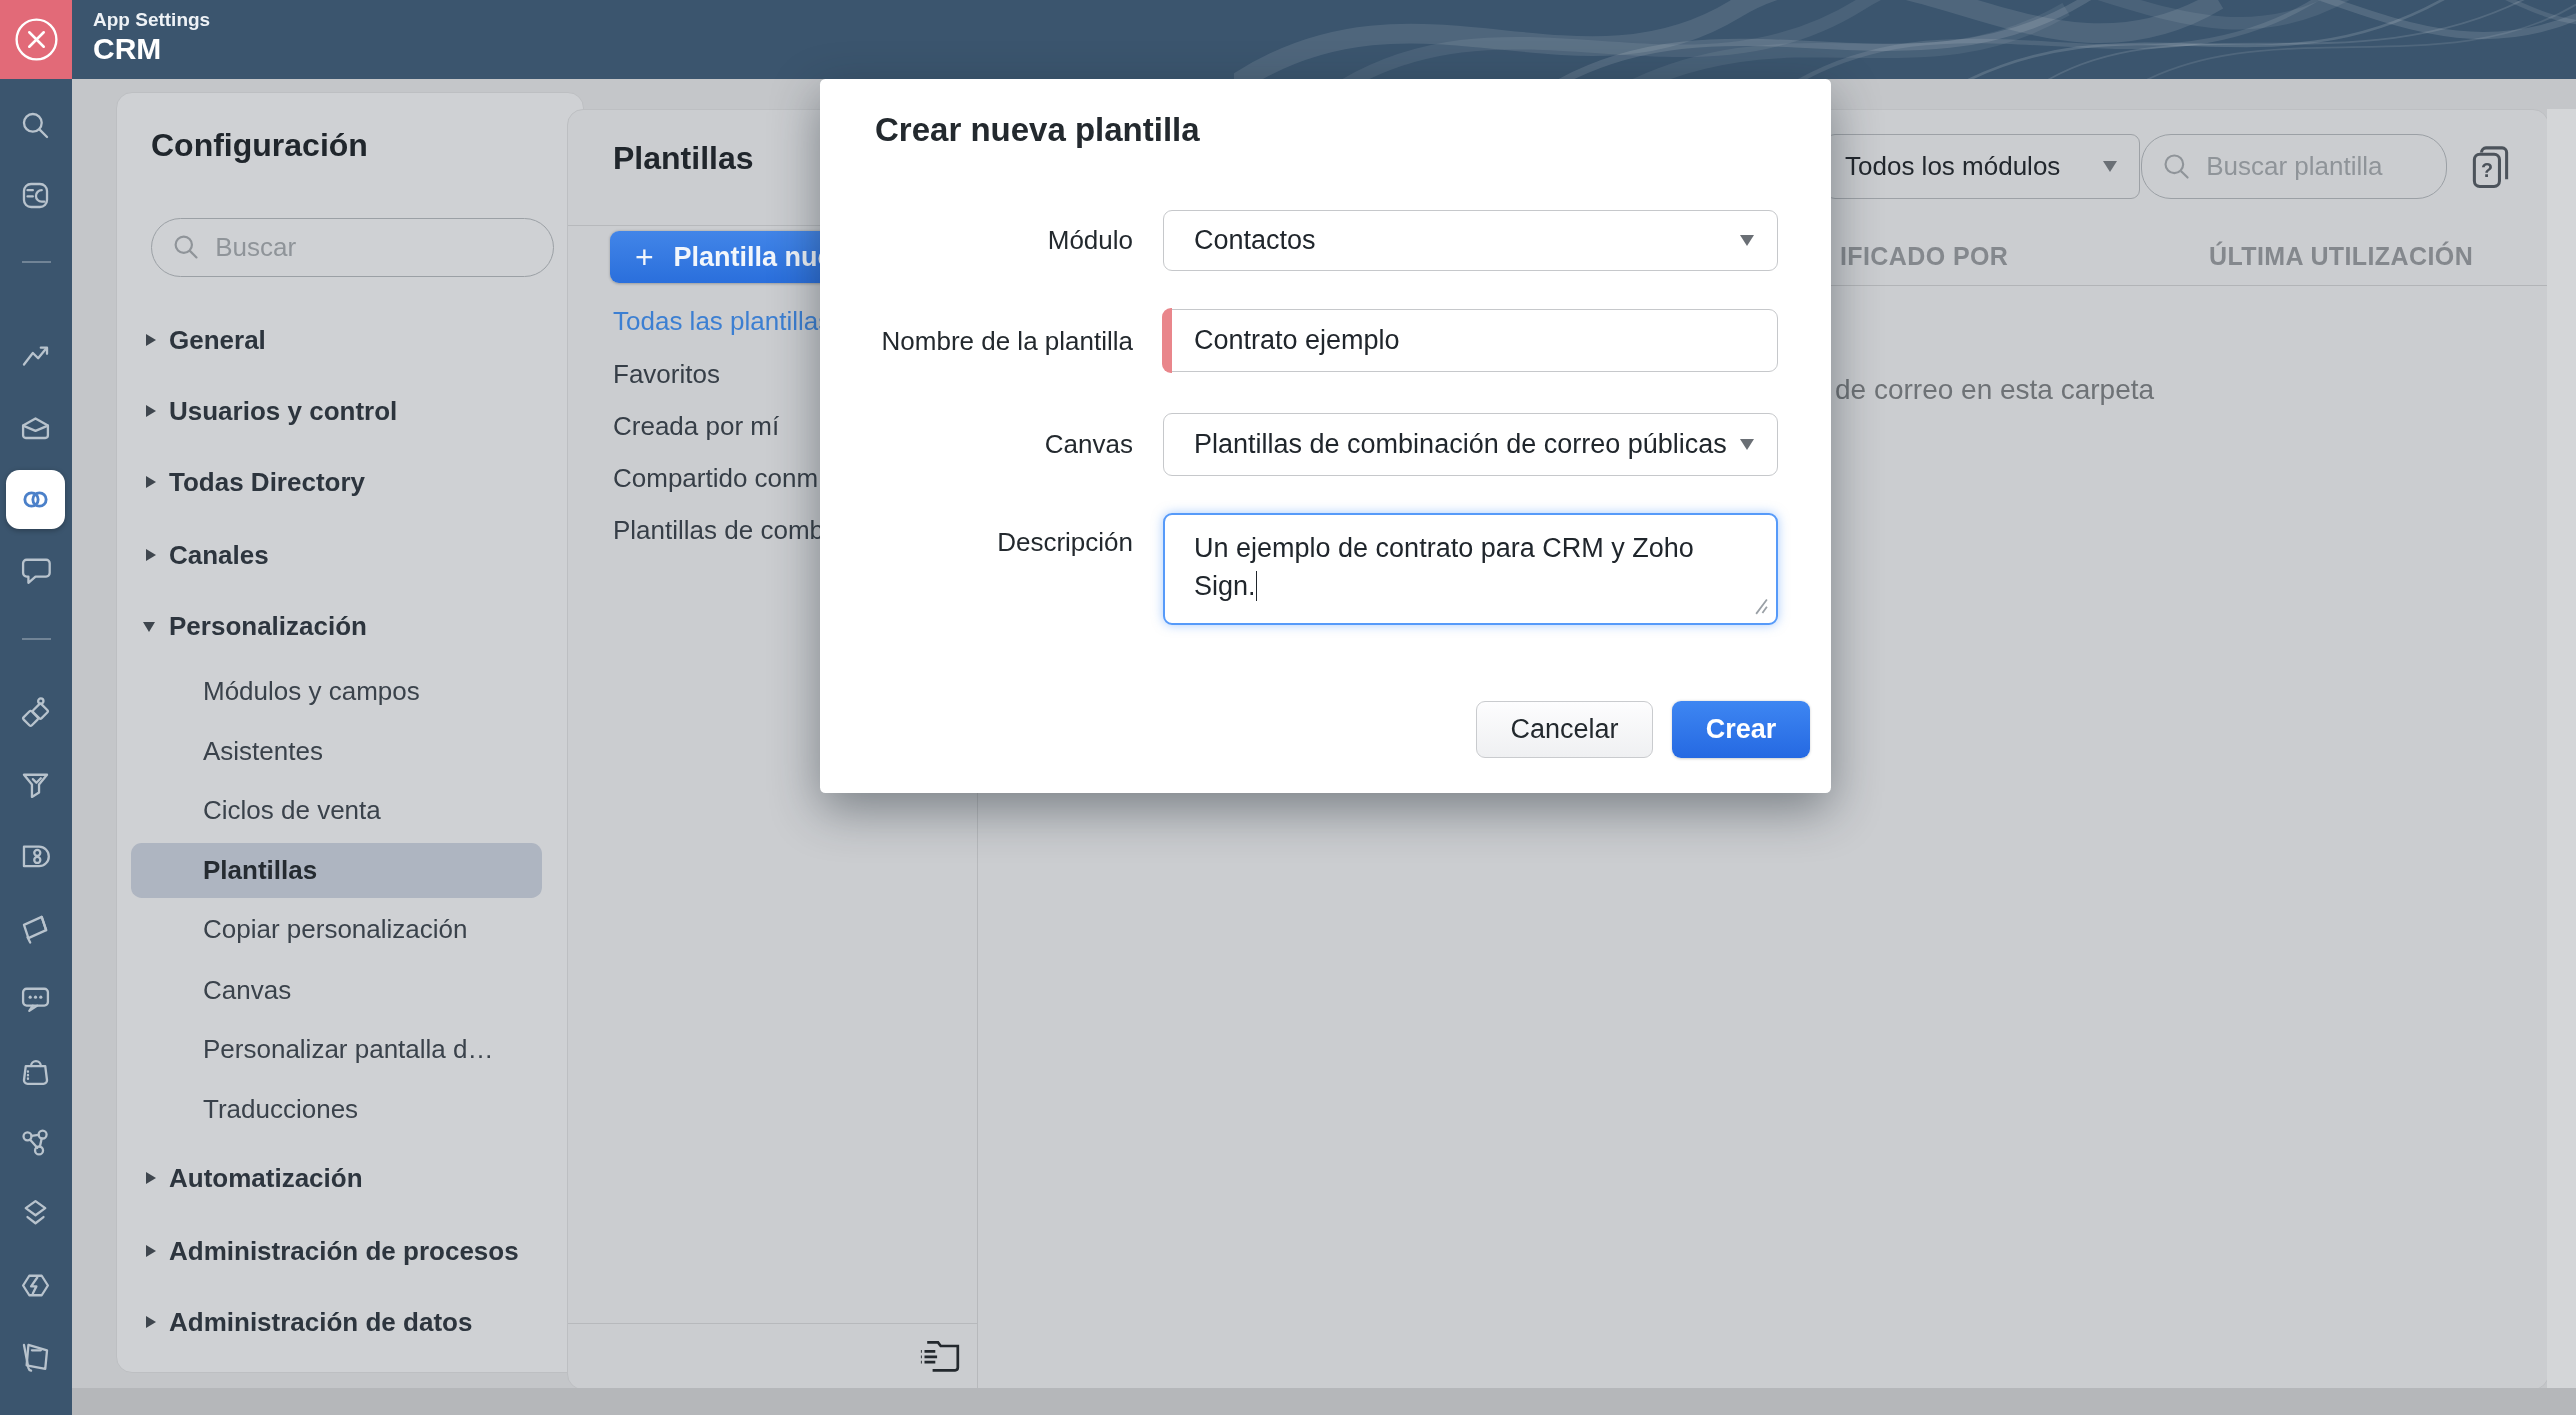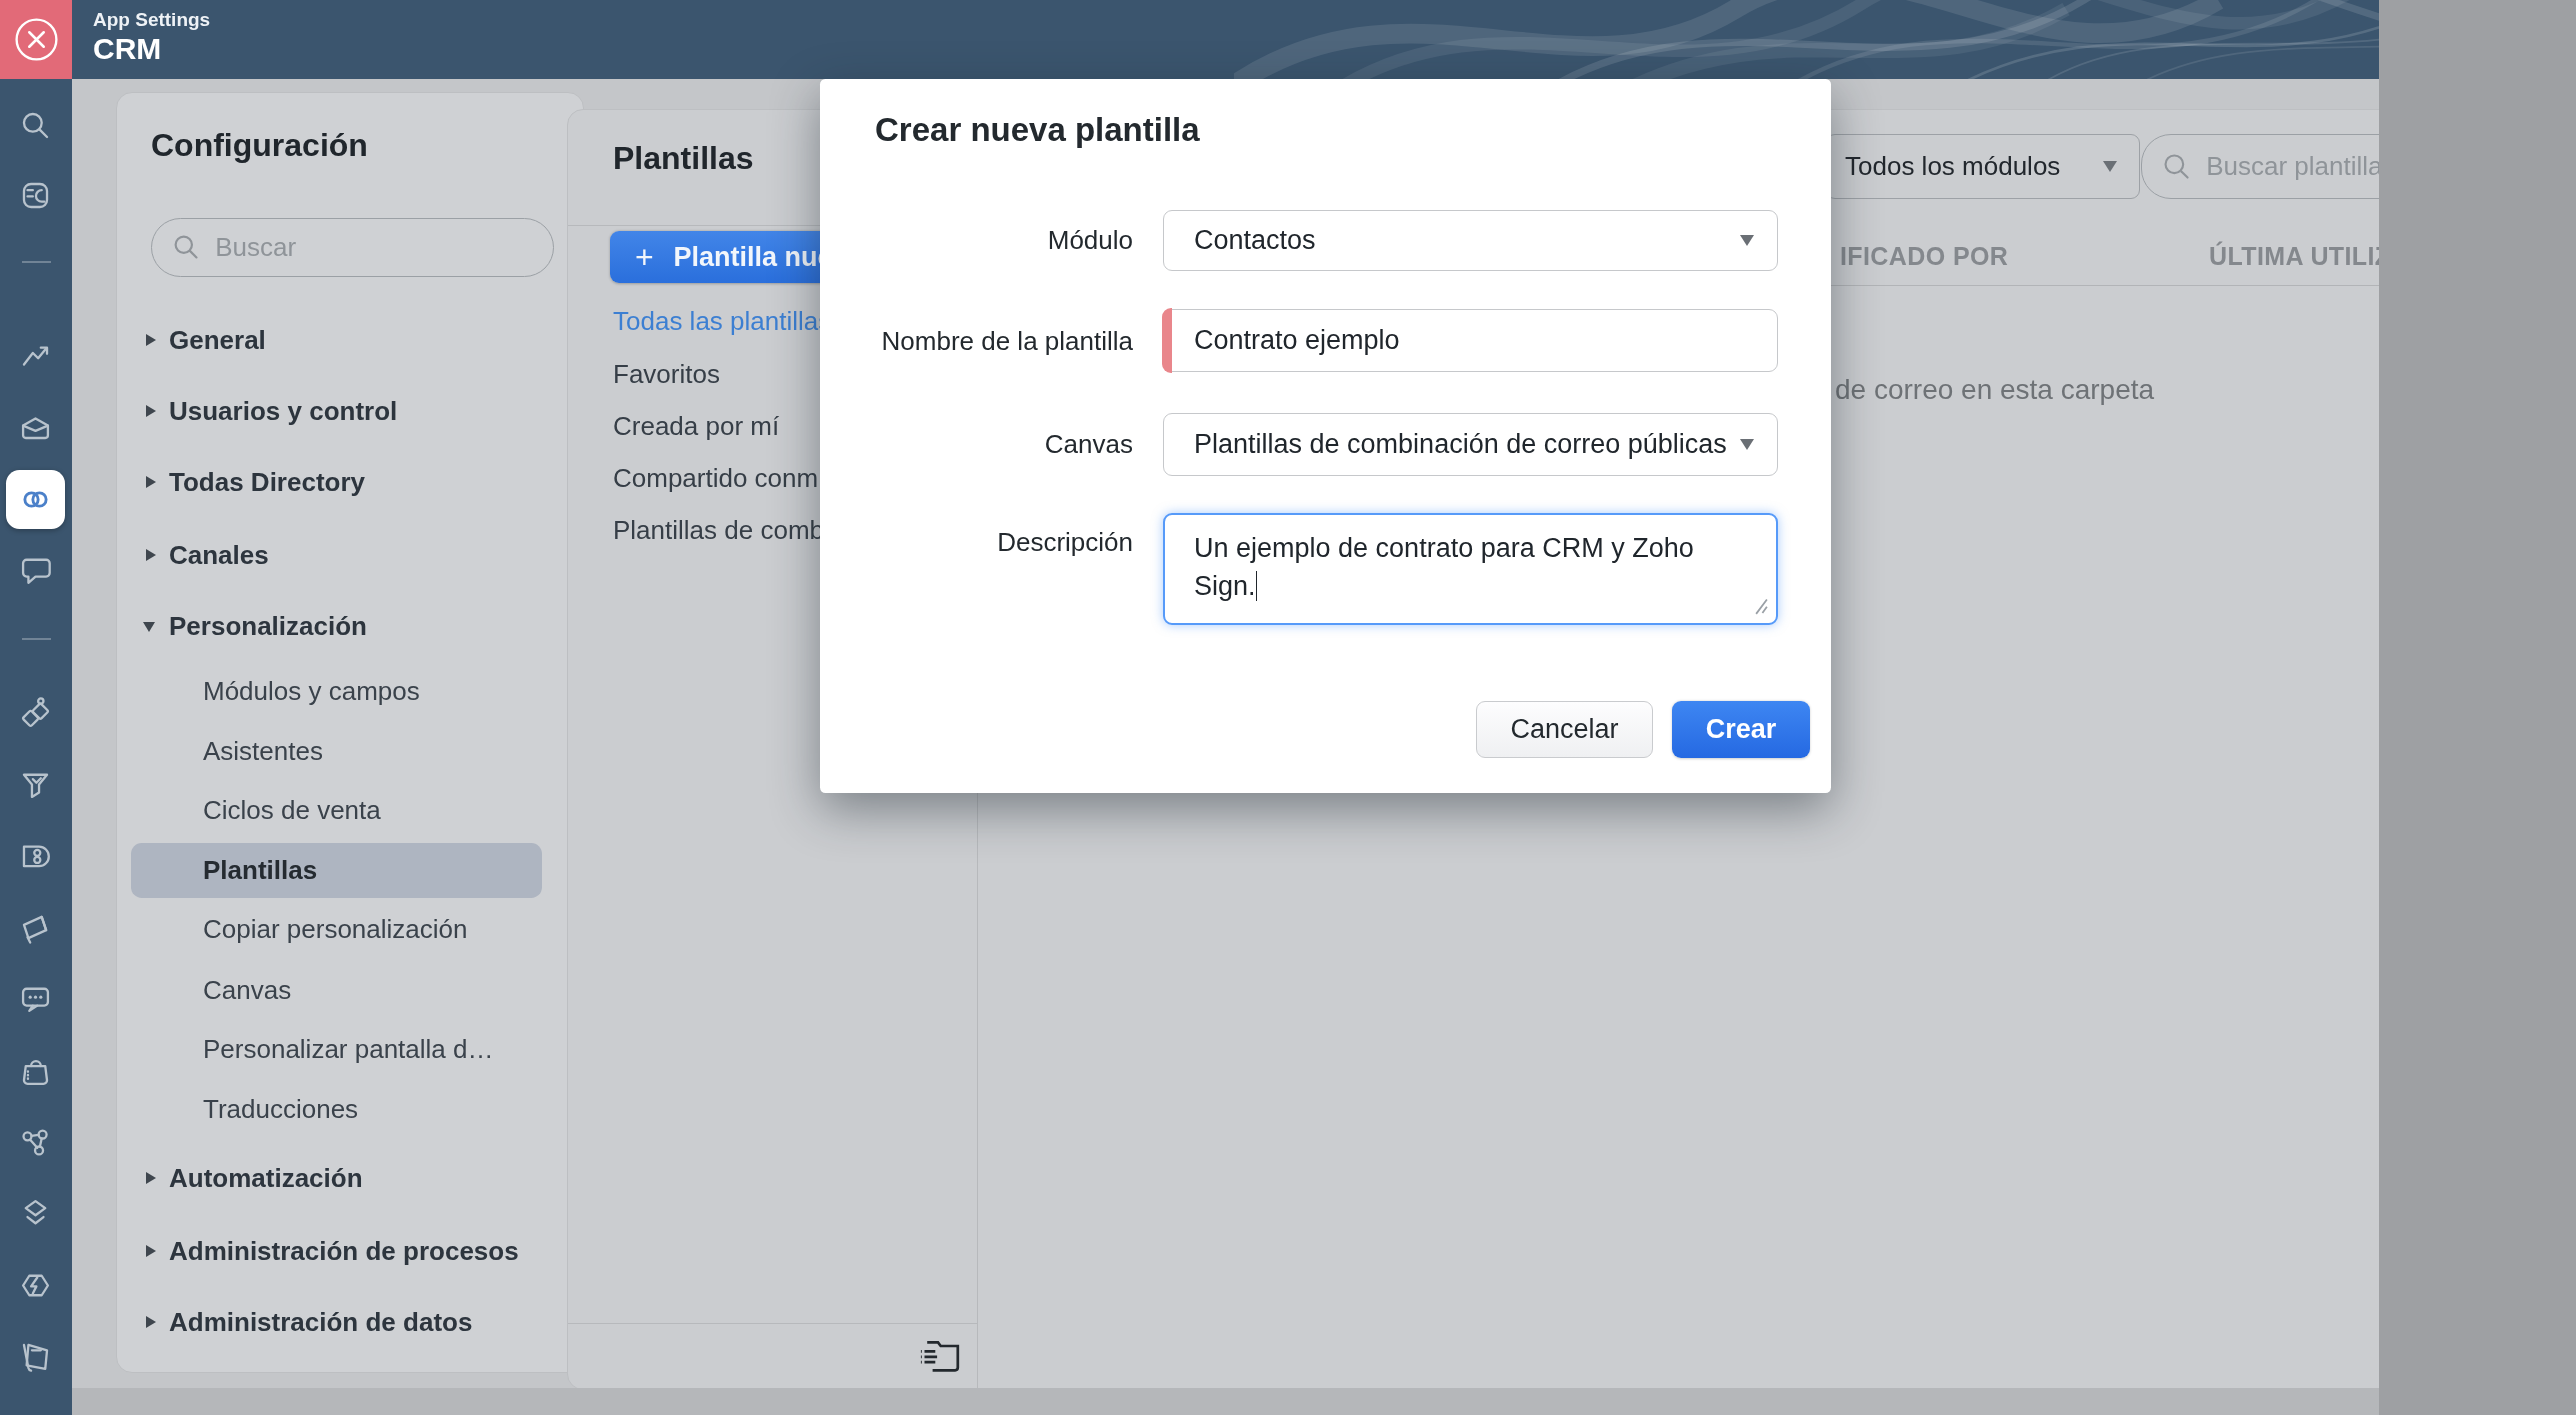--- a/index.html
+++ b/index.html
@@ -1,16 +1,16 @@
 <!DOCTYPE html>
 <html style="font-size:14.3px"><head>
 <meta charset="utf-8">
 <style>
   html,body{margin:0;padding:0;background:#9ea0a3;}
-  .app{position:relative;width:2379px;height:1415px;overflow:hidden;
+  .app{position:relative;width:2576px;height:1415px;overflow:hidden;
        font-family:"Liberation Sans","DejaVu Sans",sans-serif;background:#c4c6c9;}
   .abs{position:absolute;}
   
   .topbar{left:0;top:0;width:2576px;height:79px;background:#3b556e;}
   .closebtn{left:0;top:0;width:72px;height:79px;background:#e26a78;display:flex;align-items:center;justify-content:center;cursor:pointer;}
   .tb-sub{left:93px;top:9px;font-size:19px;font-weight:bold;color:#eef2f6;}
   .tb-title{left:93px;top:32px;font-size:30px;font-weight:bold;color:#ffffff;}
   .waves{right:0;top:0;height:79px;}
   
   .rail{left:0;top:79px;width:72px;height:1336px;background:#3b556e;}

